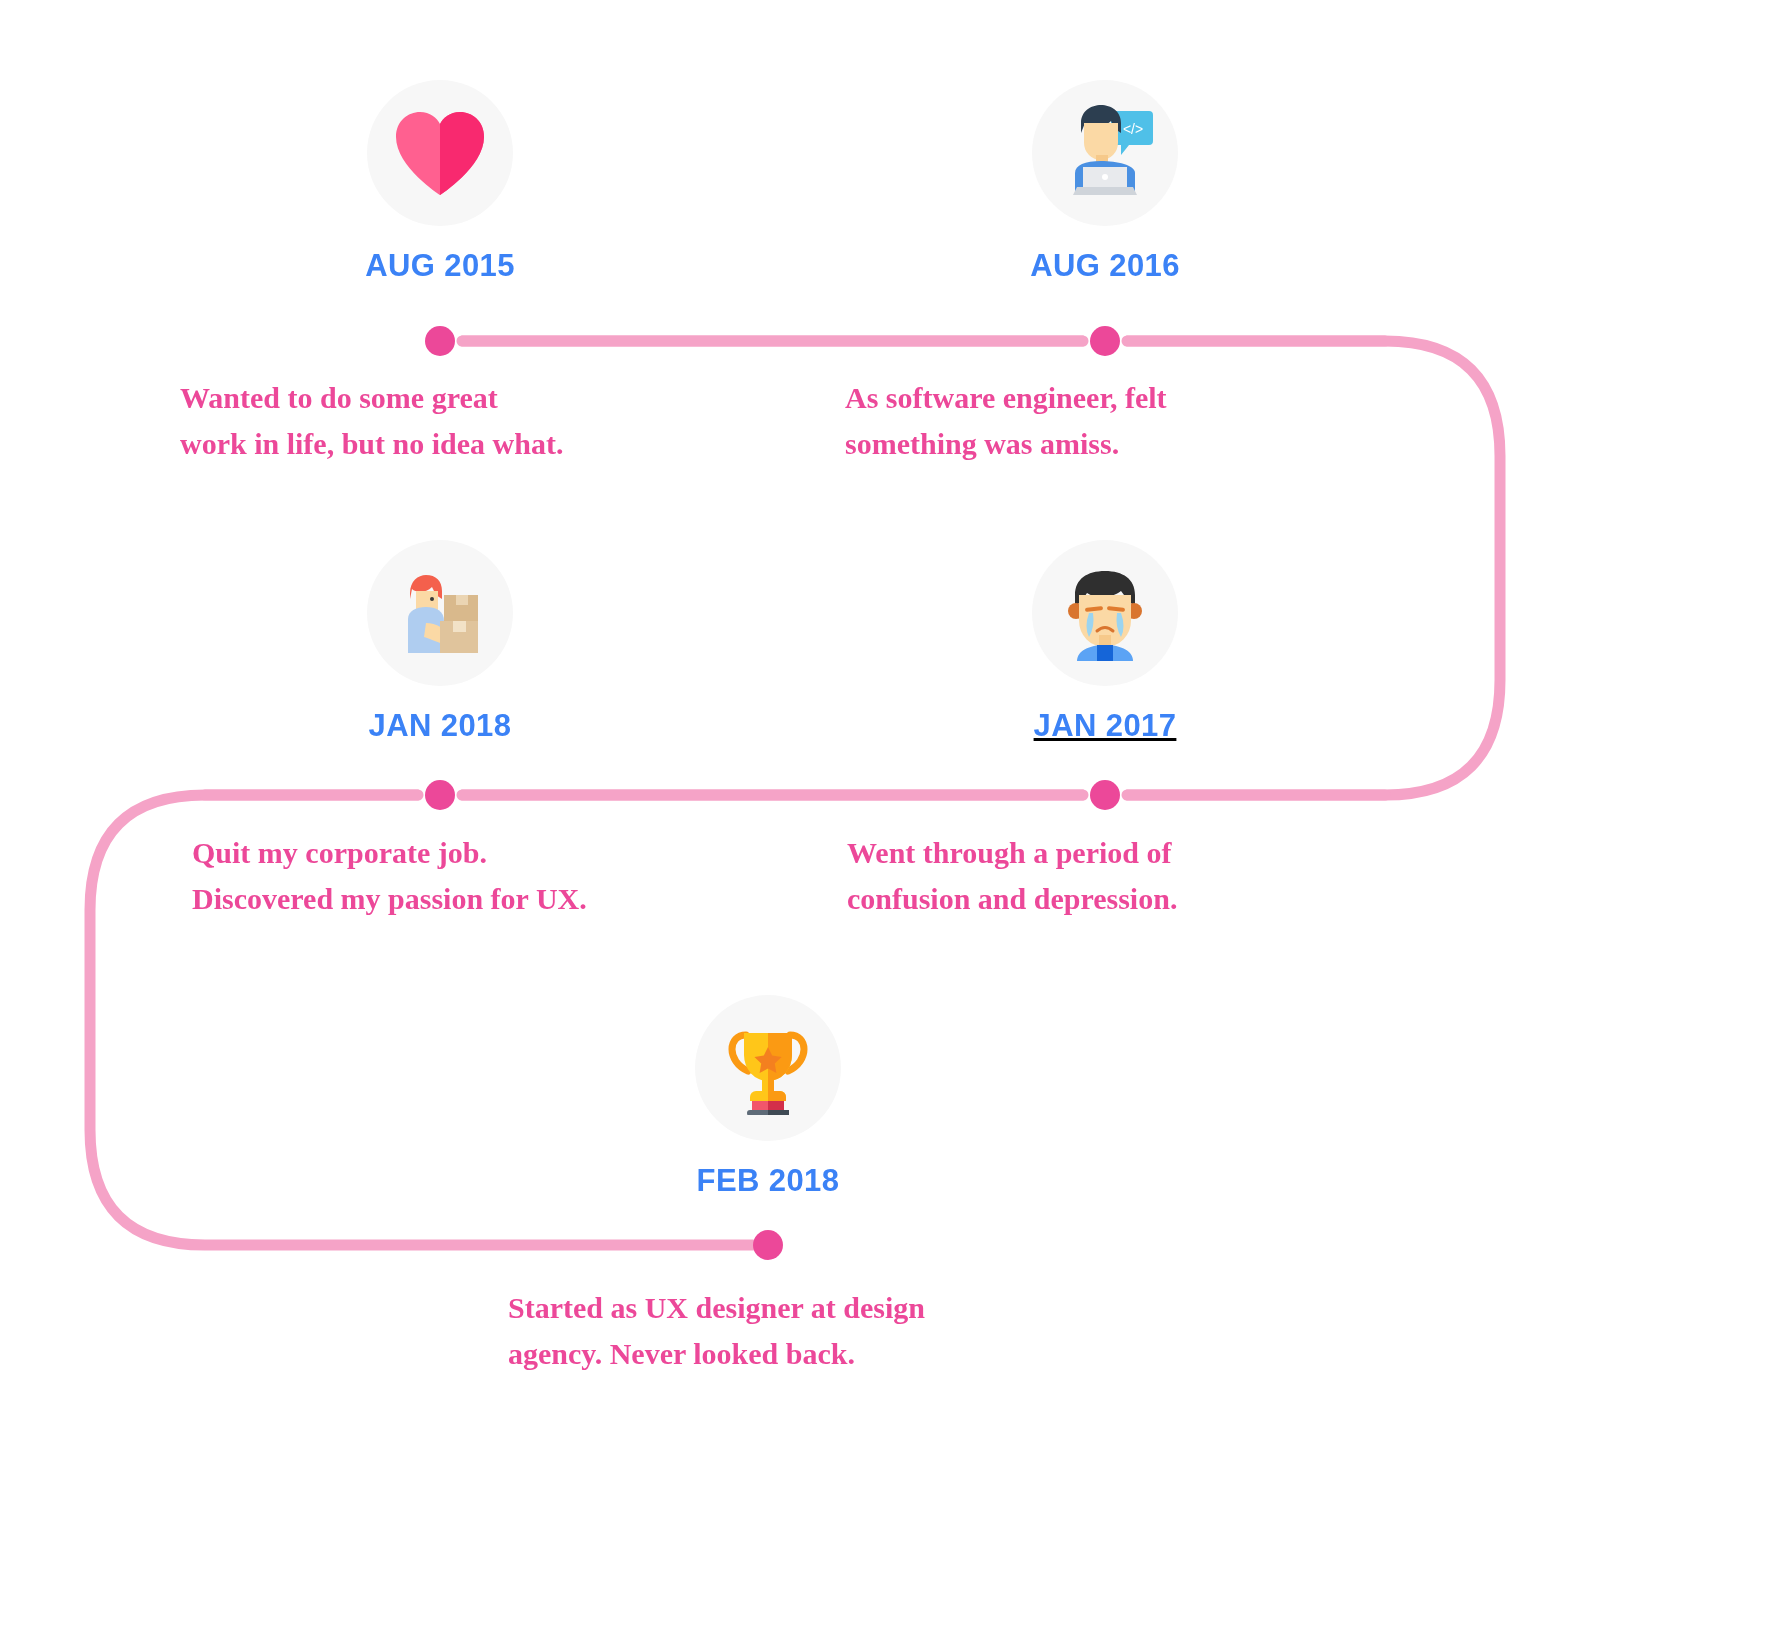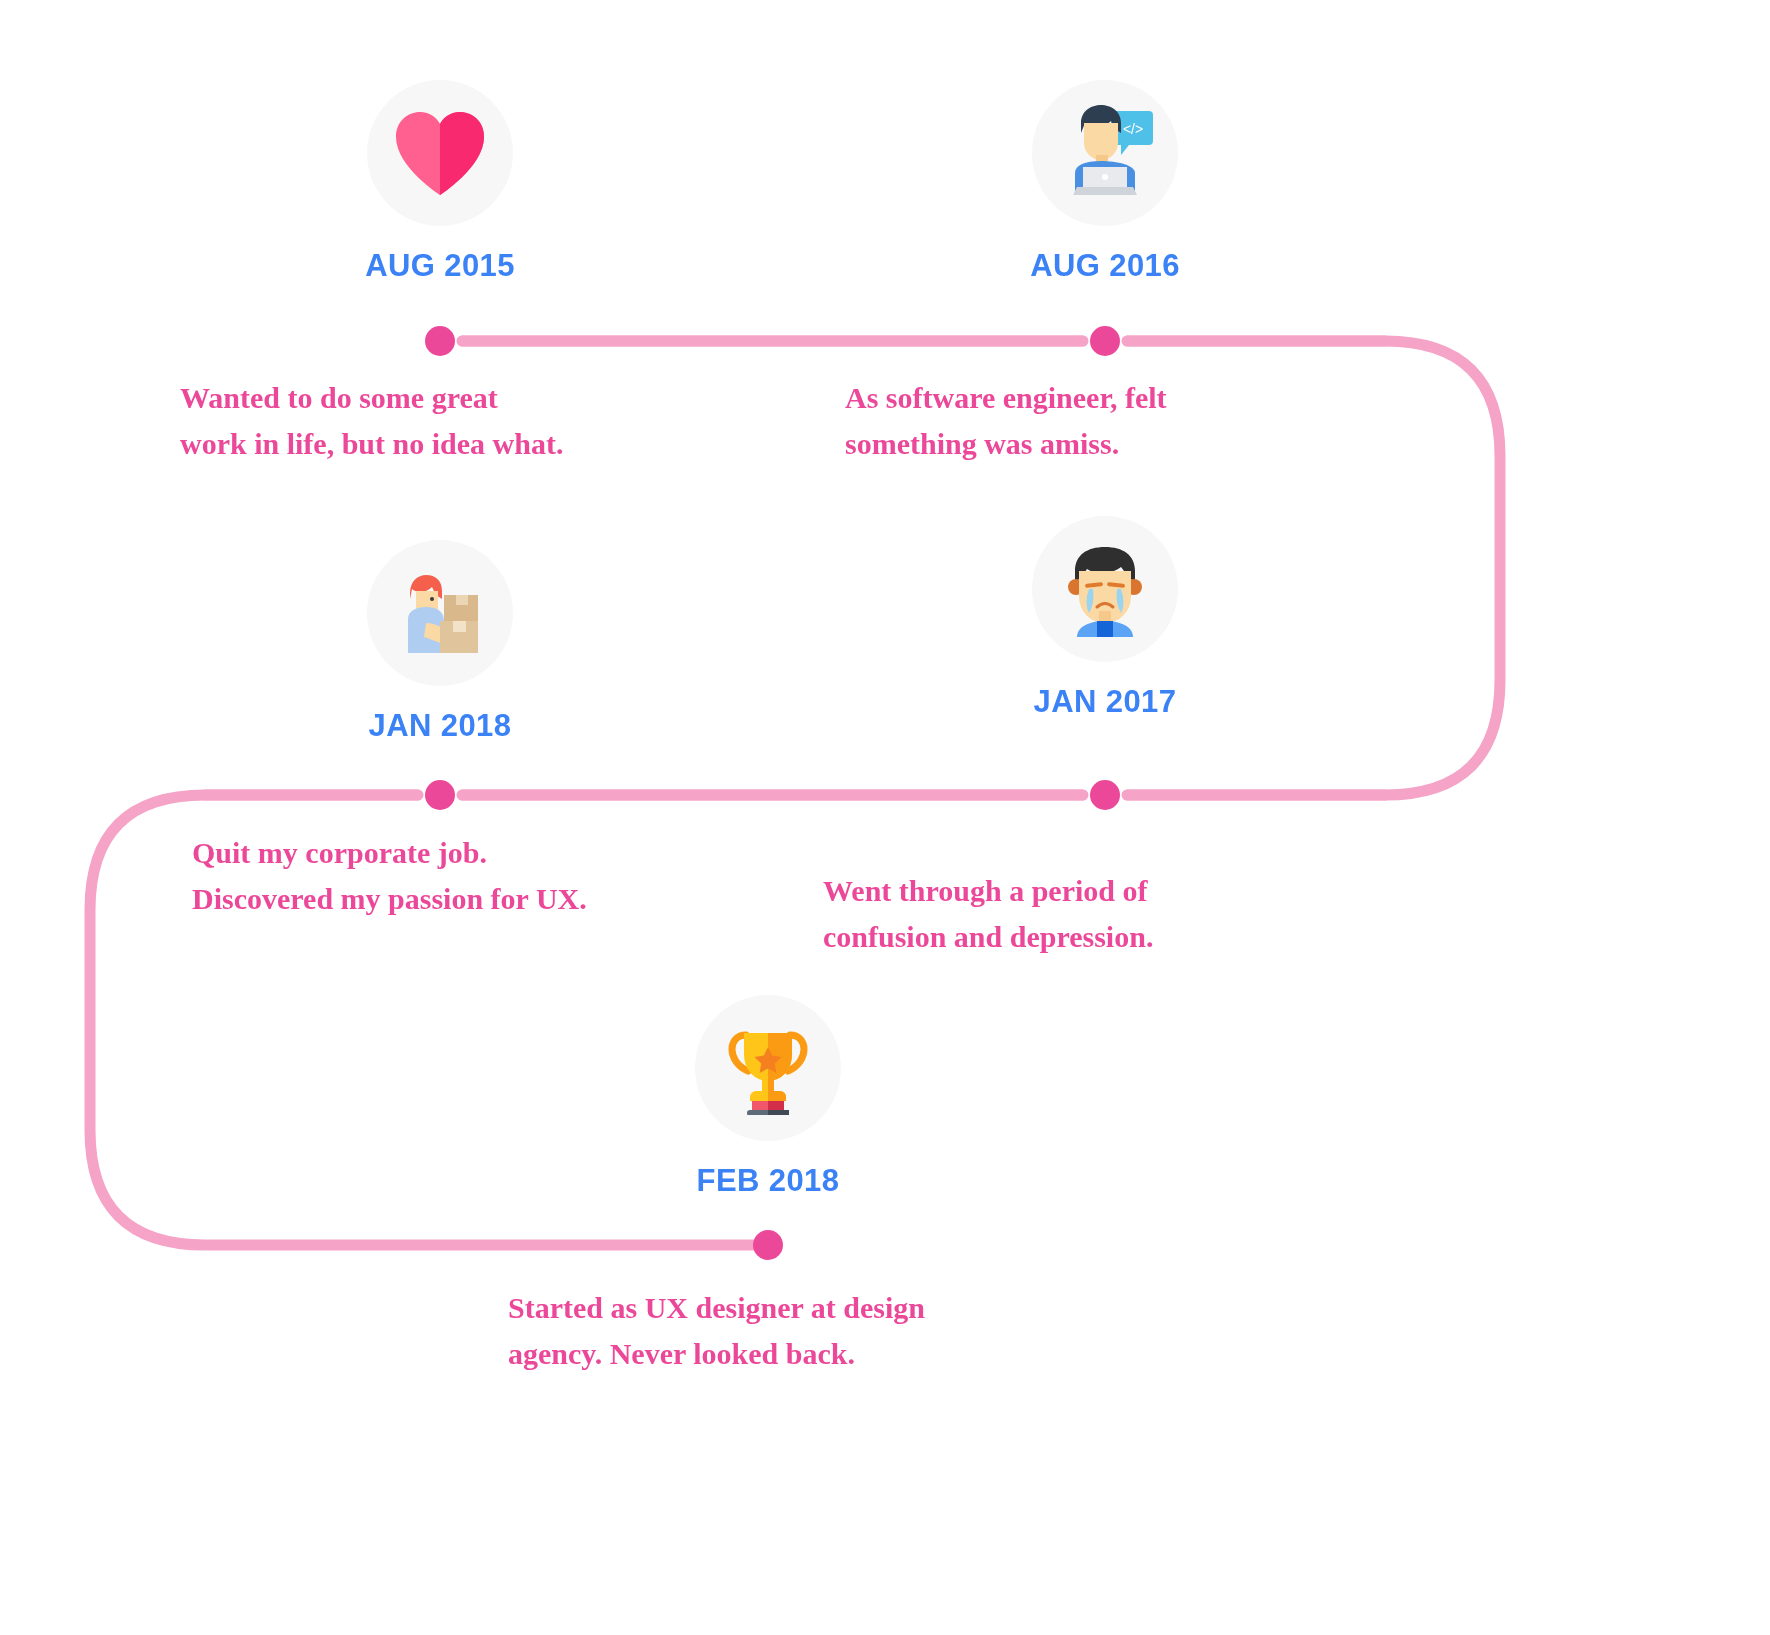--- a/index.html
+++ b/index.html
@@ -134,21 +134,21 @@
       </svg>
     </div>
     <div class="date-label">JAN 2018</div>
   </div>
   <div class="dot" style="left:440px; top:795px;"></div>
   <div class="desc" style="left:452px; top:830px;">
     <span>Quit my corporate job.</span>
     <span>Discovered my passion for UX.</span>
   </div>
 
-  <div class="node" style="left:1105px; top:516px;">
+  <div class="node" style="left:1105px; top:540px;text-decoration:underline;">
     <div class="icon-circle">
       <svg width="92" height="96" viewBox="0 0 92 96">
 
         <path d="M16 30 C16 14 28 6 46 6 C64 6 76 14 76 30 L76 42 L68 34 L62 26 C52 34 36 34 28 28 L24 34 L16 42 Z" fill="#2F2F2F"></path>
 
         <circle cx="17" cy="46" r="8" fill="#D9752F"></circle>
         <circle cx="75" cy="46" r="8" fill="#D9752F"></circle>
 
         <path d="M20 30 h52 v26 a26 26 0 0 1 -52 0 z" fill="#FBD9A5"></path>
 
@@ -161,21 +161,21 @@
         <path d="M38 66 q8 -7 16 0" stroke="#D9752F" stroke-width="3" fill="none" stroke-linecap="round"></path>
 
         <rect x="40" y="70" width="12" height="12" fill="#F6C98A"></rect>
         <path d="M18 96 C18 86 30 80 46 80 C62 80 74 86 74 96 Z" fill="#5BA3F5"></path>
         <path d="M38 80 h16 v16 h-16 z" fill="#1565D8"></path>
       </svg>
     </div>
     <div class="date-label">JAN 2017</div>
   </div>
   <div class="dot" style="left:1105px; top:795px;"></div>
-  <div class="desc" style="left:1083px; top:830px;margin-top:38px;">
+  <div class="desc" style="left:1107px; top:830px;">
     <span>Went through a period of</span>
     <span>confusion and depression.</span>
   </div>
 
   <div class="node" style="left:768px; top:995px;">
     <div class="icon-circle">
       <svg width="100" height="94" viewBox="0 0 100 94">
 
         <path d="M28 14 C10 14 8 40 30 50" stroke="#FB9A13" stroke-width="7" fill="none" stroke-linecap="round"></path>
         <path d="M72 14 C90 14 92 40 70 50" stroke="#FB9A13" stroke-width="7" fill="none" stroke-linecap="round"></path>

